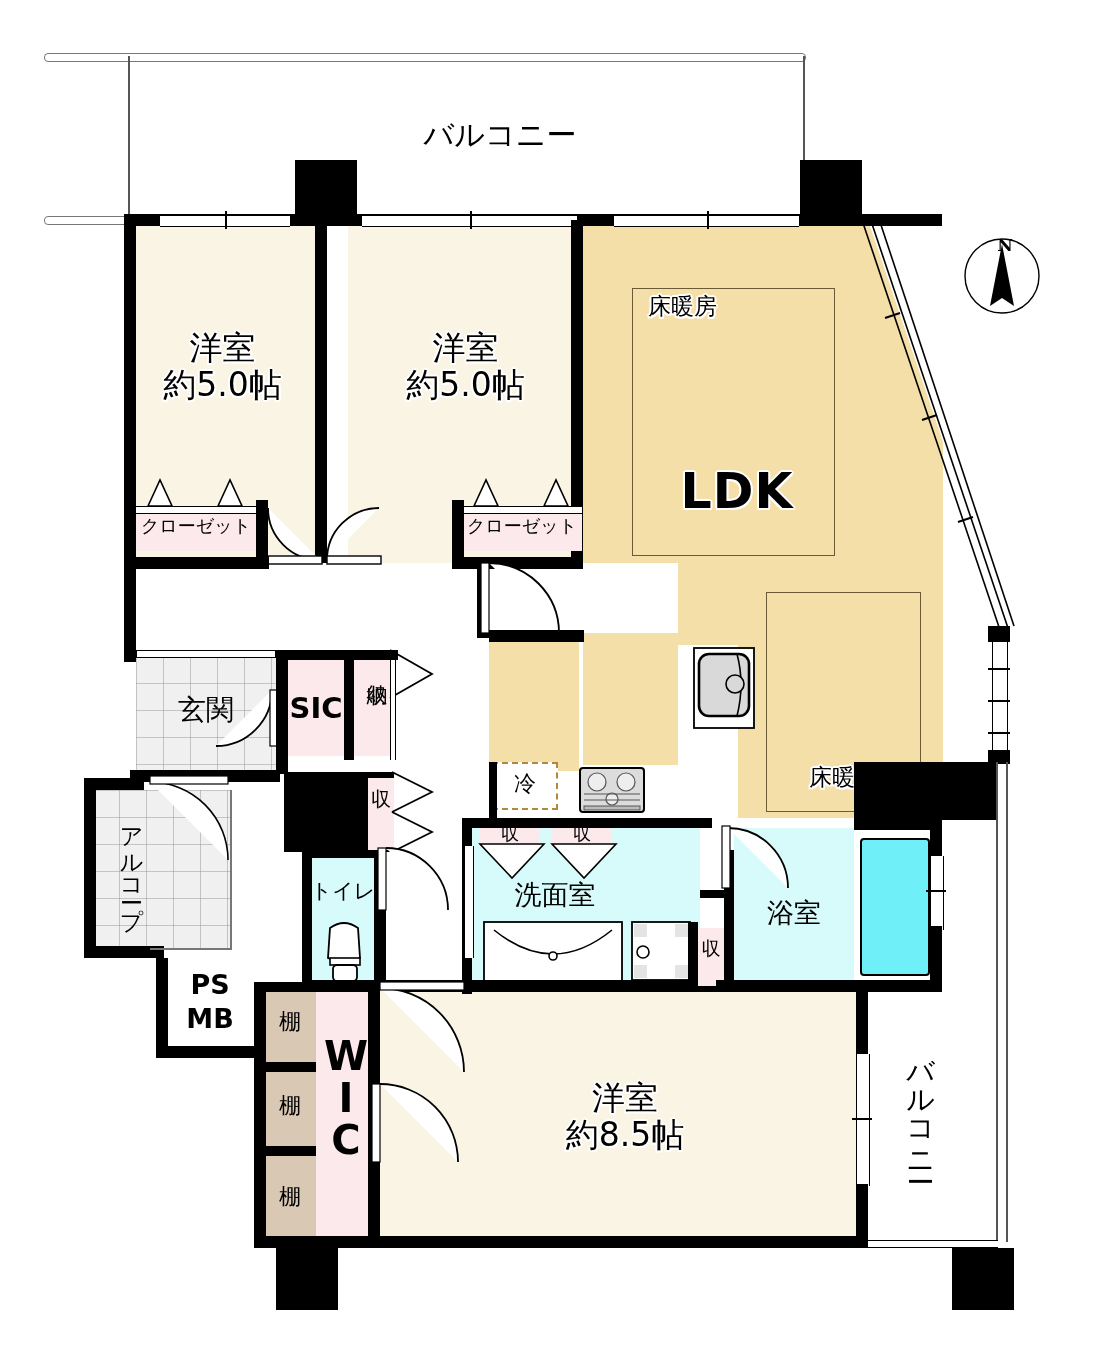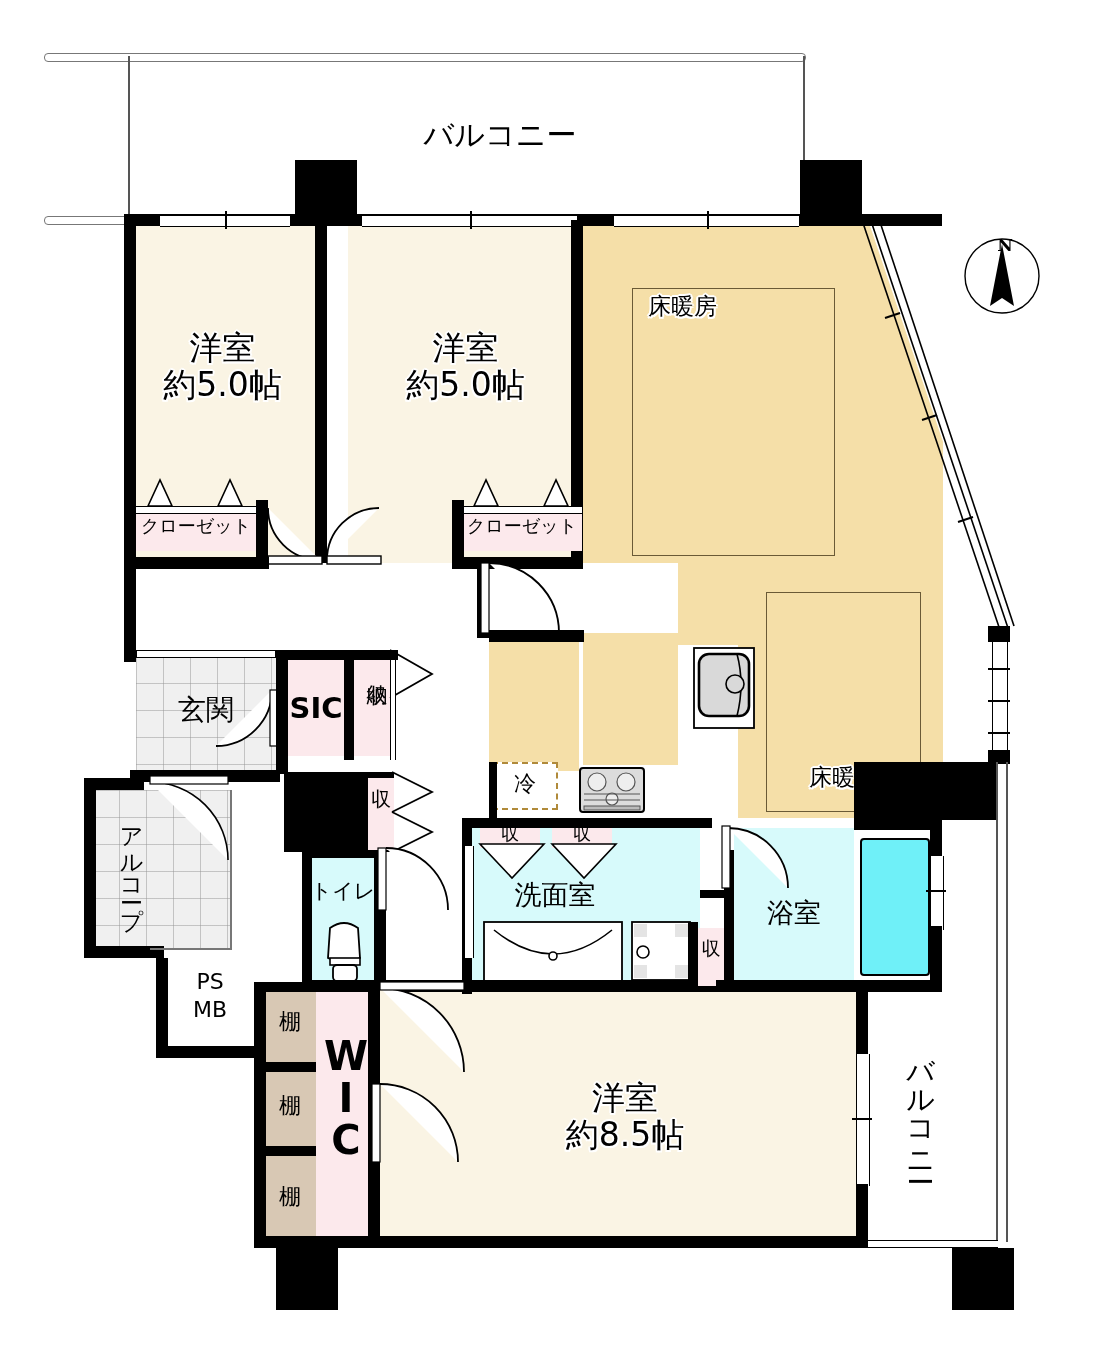--- a/index.html
+++ b/index.html
@@ -98,20 +98,21 @@
   <div class="abs" style="left:988px;top:732px;width:22px;height:1.5px;background:#000;"></div>
   <div class="abs wall" style="left:988px;top:626px;width:22px;height:16px;"></div>
   <div class="abs wall" style="left:988px;top:750px;width:22px;height:14px;"></div>
 
   <div class="abs boxline" style="left:632px;top:288px;width:203px;height:268px;background:transparent;"></div>
   <div class="lbl" style="left:632px;top:294px;width:203px;font-size:23px;text-align:left;padding-left:16px;box-sizing:border-box;">床暖房</div>
 
   <div class="abs boxline" style="left:766px;top:592px;width:155px;height:220px;background:transparent;"></div>
   <div class="lbl" style="left:766px;top:765px;width:155px;font-size:23px;">床暖房</div>
 
+  <div class="lbl" style="left:612px;top:465px;width:250px;font-size:49px;font-weight:700;letter-spacing:1px;">LDK</div>
 
   <div class="lbl" style="left:130px;top:330px;width:185px;font-size:33px;">洋室
 約5.0帖</div>
   <div class="lbl" style="left:348px;top:330px;width:235px;font-size:33px;">洋室
 約5.0帖</div>
   <div class="lbl" style="left:480px;top:1080px;width:290px;font-size:33px;">洋室
 約8.5帖</div>
 
   <div class="abs pink" style="left:136px;top:506px;width:120px;height:45px;"></div>
   <div class="abs" style="left:136px;top:506px;width:120px;height:8px;background:#fff;border-top:1.5px solid #000;border-bottom:1.5px solid #000;"></div>
@@ -187,21 +188,21 @@
   <svg style="left:150px;top:782px;width:100px;height:100px;">
     <path d="M 0 0 A 78 78 0 0 1 78 78" fill="#fff" stroke="#000" stroke-width="1.6"></path>
     <rect x="0" y="-6" width="78" height="8" fill="#fff" stroke="#000" stroke-width="1.2"></rect>
   </svg>
   <div class="abs wall" style="left:84px;top:778px;width:60px;height:12px;"></div>
   <div class="abs wall" style="left:84px;top:778px;width:12px;height:180px;"></div>
   <div class="abs wall" style="left:84px;top:946px;width:80px;height:12px;"></div>
   <div class="abs" style="left:230px;top:790px;width:2px;height:160px;background:#777;"></div>
   <div class="abs" style="left:150px;top:948px;width:82px;height:2px;background:#777;"></div>
 
-  <div class="lbl nosh" style="left:150px;top:968px;width:120px;font-size:22px;line-height:1.25;">PS
+  <div class="lbl nosh" style="left:150px;top:968px;width:120px;font-size:27px;line-height:1.25;font-weight:bold;">PS
 MB</div>
   <div class="abs wall" style="left:156px;top:958px;width:12px;height:100px;"></div>
   <div class="abs wall" style="left:156px;top:1046px;width:120px;height:12px;"></div>
 
   <div class="abs wet" style="left:312px;top:856px;width:62px;height:128px;"></div>
   <div class="lbl nosh" style="left:308px;top:880px;width:70px;font-size:21px;">トイレ</div>
   <svg style="left:318px;top:920px;width:56px;height:66px;">
     <path d="M 12 8 q 14 -10 28 0 l 2 30 q -16 8 -32 0 z" fill="#fff" stroke="#000" stroke-width="1.8"></path>
     <rect x="12" y="38" width="30" height="7" fill="#fff" stroke="#000" stroke-width="1.6"></rect>
     <rect x="15" y="45" width="24" height="16" rx="4" fill="#fff" stroke="#000" stroke-width="1.8"></rect>

